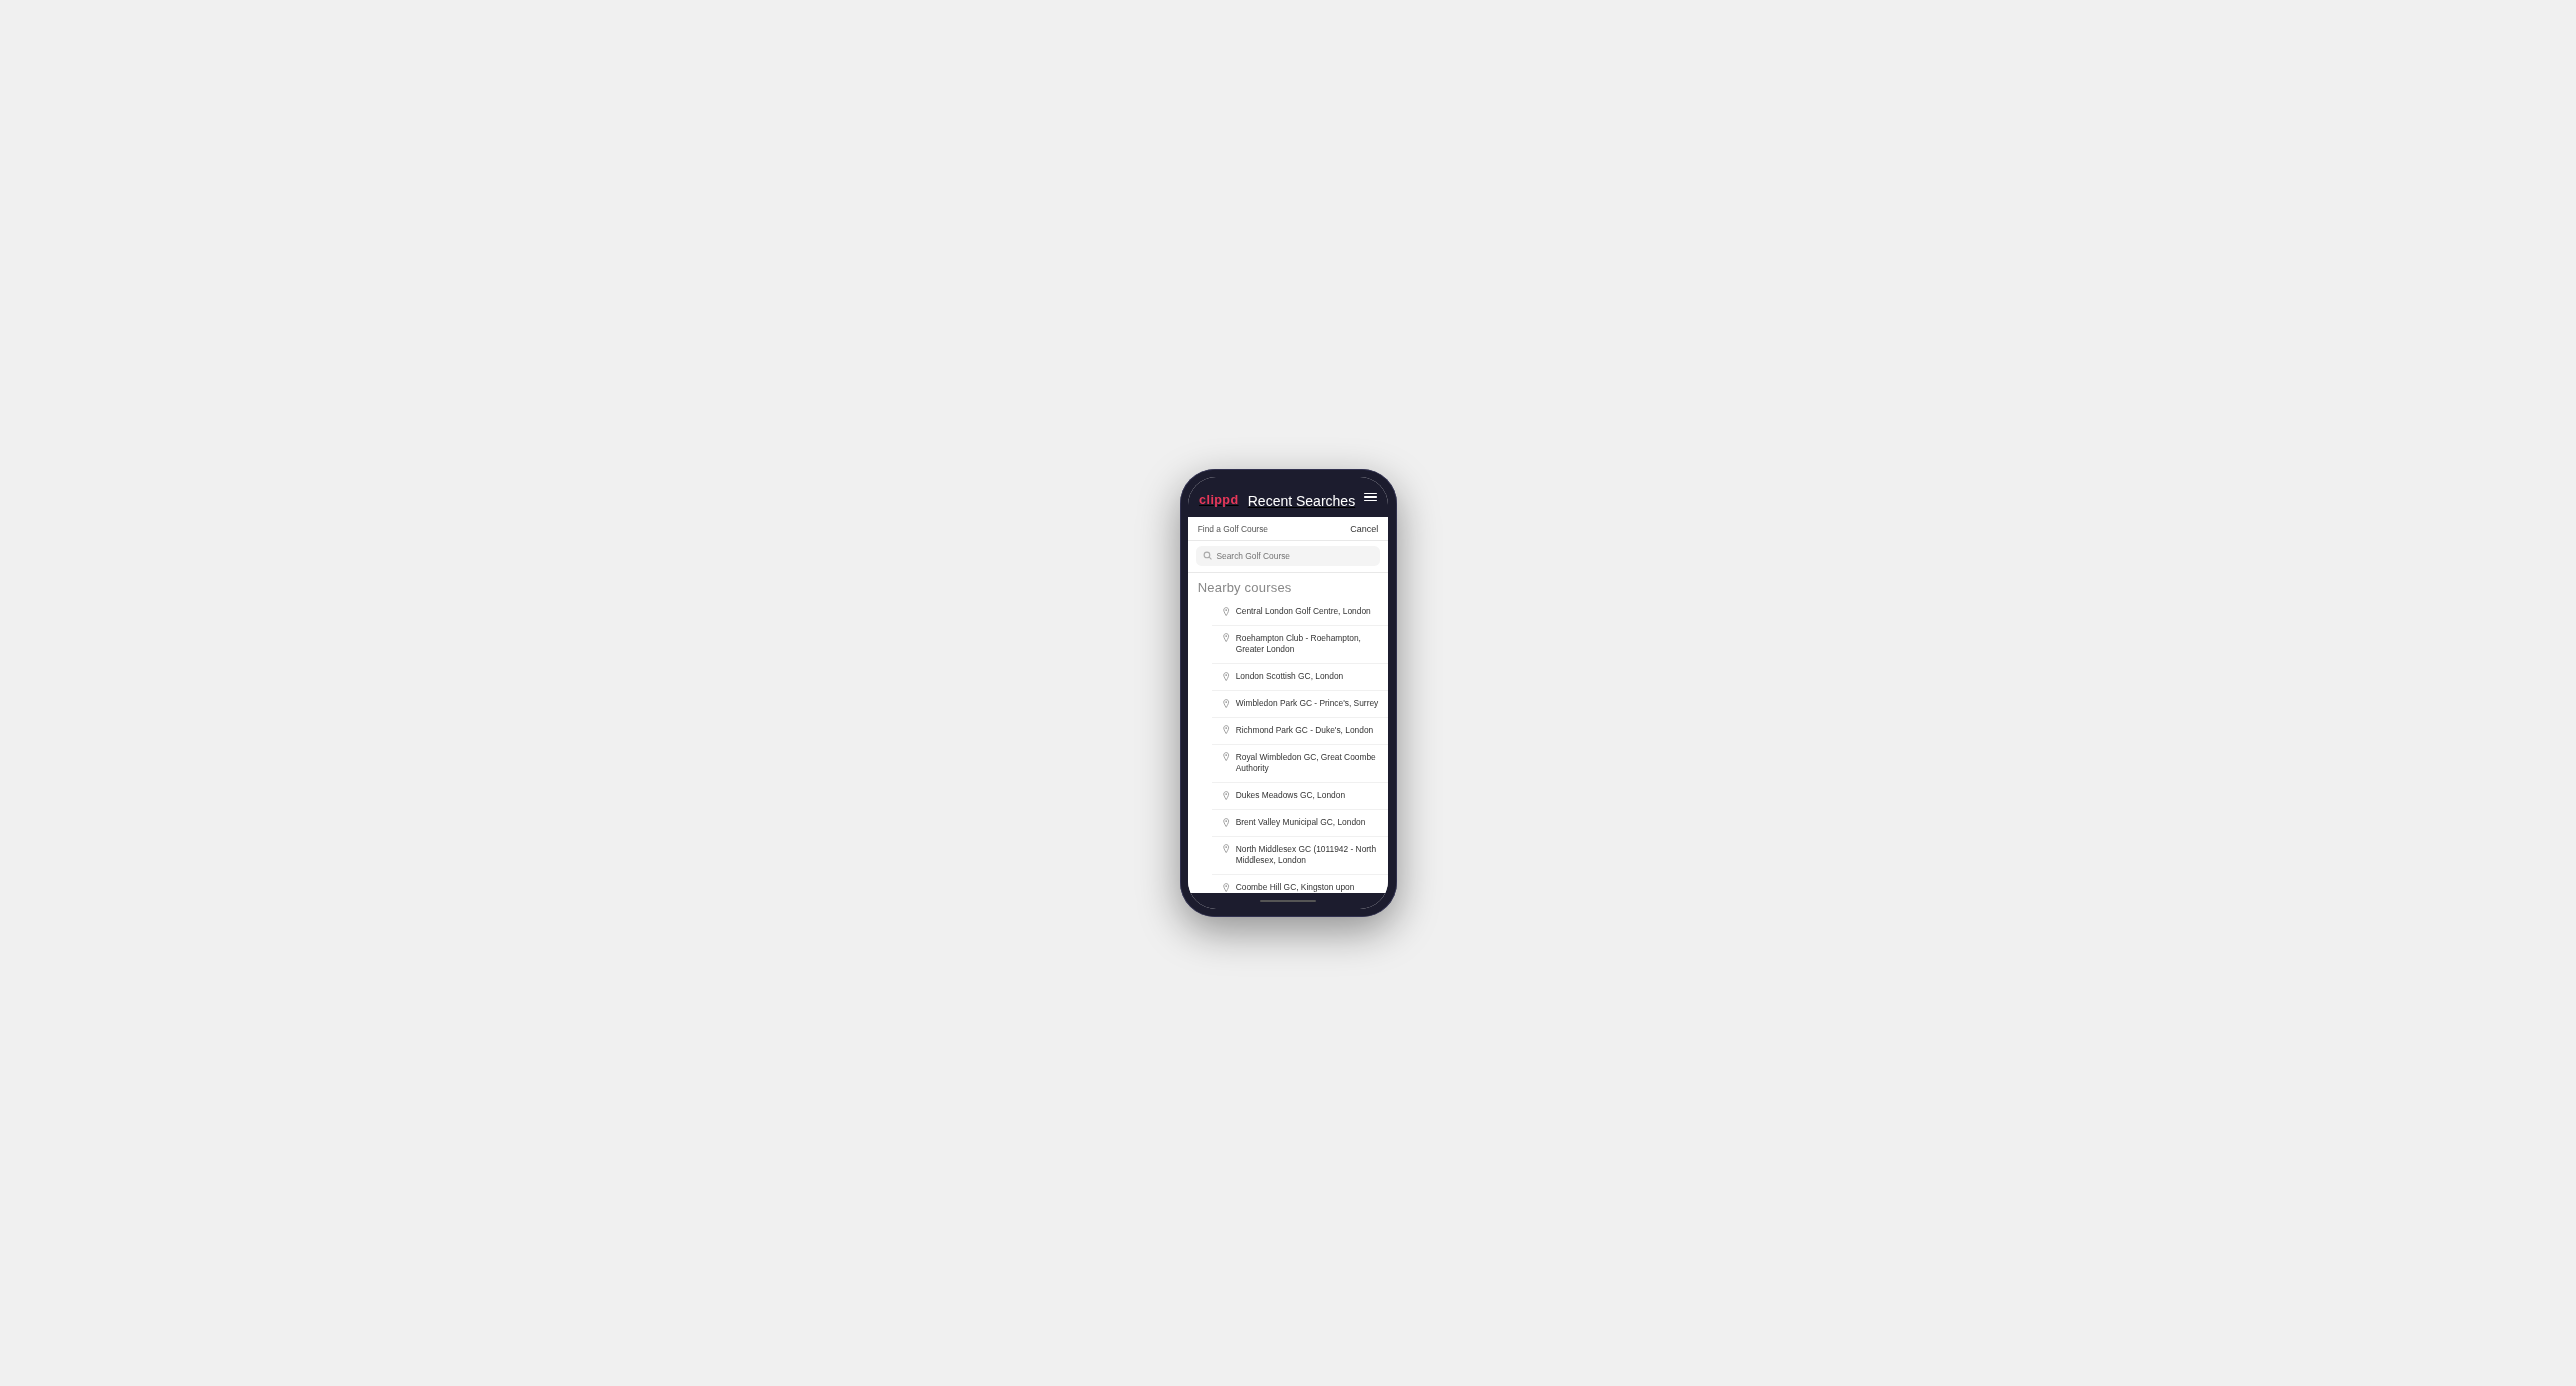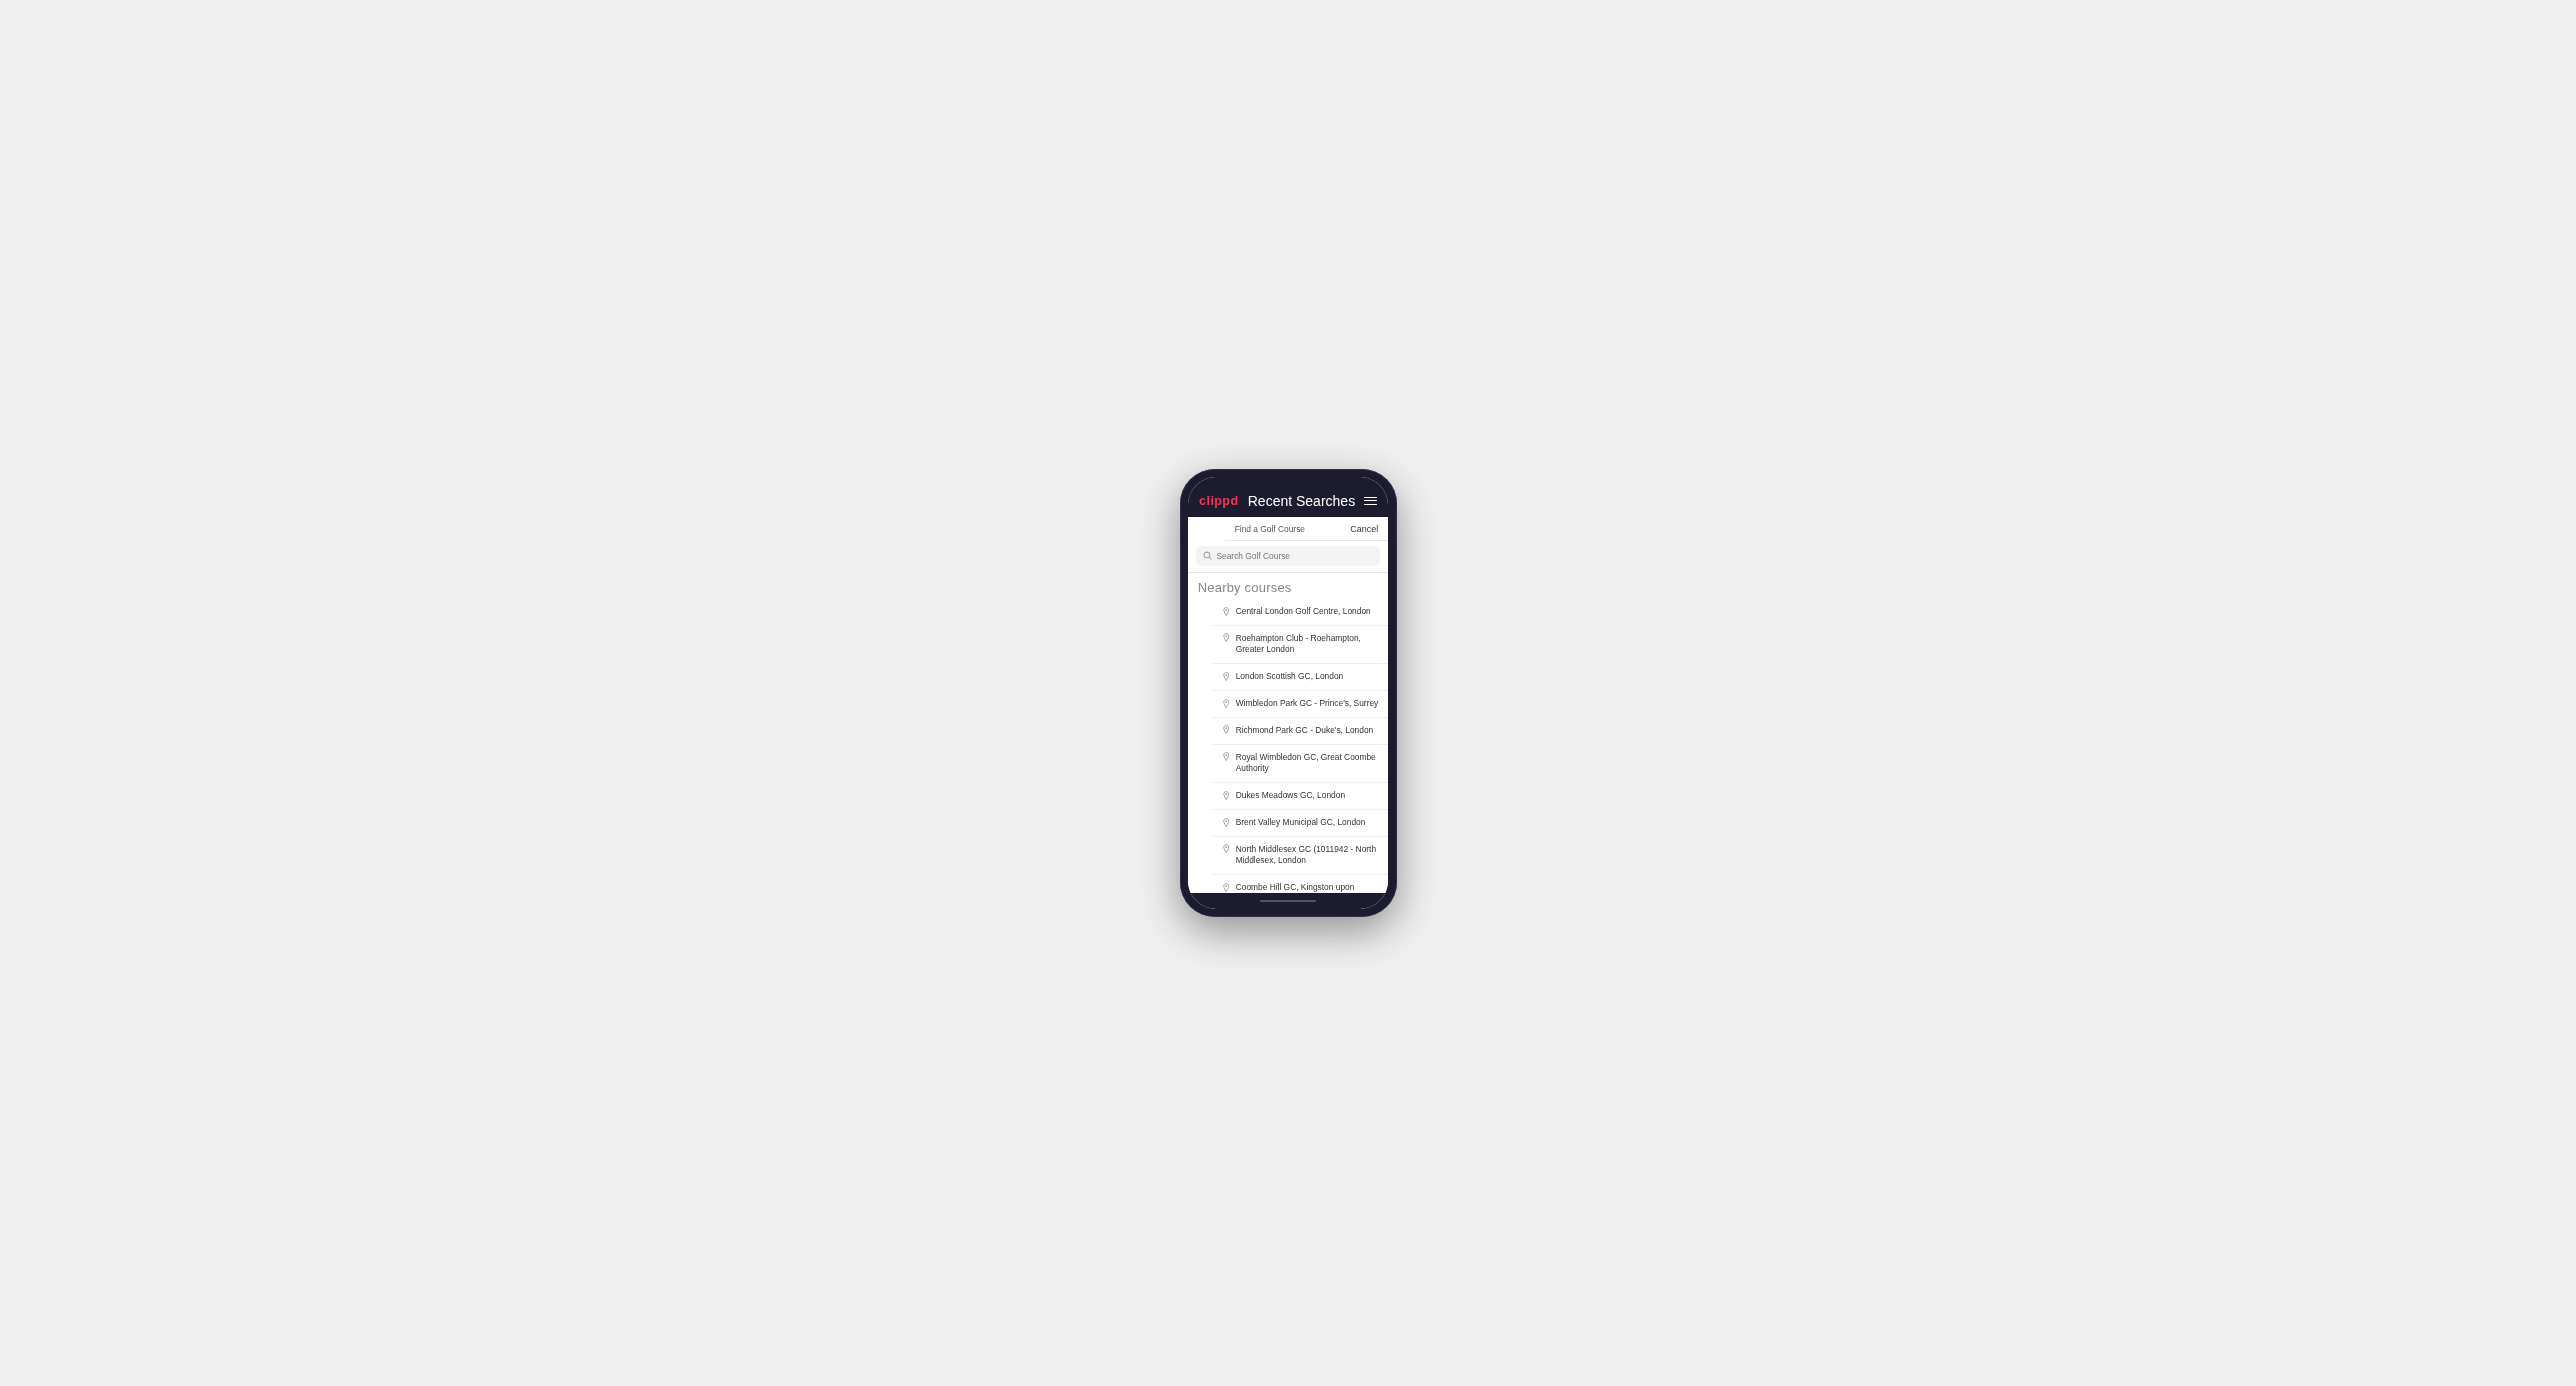--- a/index.html
+++ b/index.html
@@ -39,23 +39,24 @@
       height: 8.4px;
       border-radius: 28px 28px 0 0;
       flex-shrink: 0;
     }
 
     
     .app-header {
       background: #1c1c2e;
       padding: 7px 11.2px 8.4px;
       display: flex;
-      align-items: center;
+      align-items: flex-start;
       justify-content: space-between;
       flex-shrink: 0;
+      text-decoration: underline;
     }
 
     .app-logo {
       color: #e8385a;
       font-size: 12.6px;
       font-weight: 700;
       letter-spacing: 0.4px;
     }
 
     .app-header-title {
@@ -89,21 +90,20 @@
     }
 
     
     .find-bar {
       display: flex;
       align-items: center;
       justify-content: space-between;
       padding: 7px 9.8px 5.6px;
       border-bottom: 0.7px solid #e8e8e8;
       flex-shrink: 0;
-      margin-left: 37px;
     }
 
     .find-bar-label {
       color: #555;
       font-size: 8.4px;
     }
 
     .cancel-button {
       color: #333;
       font-size: 9px;

